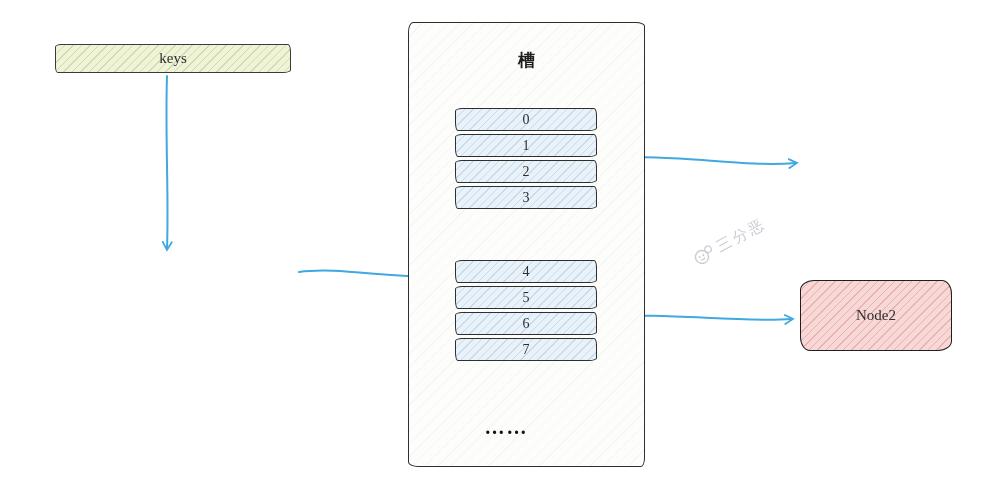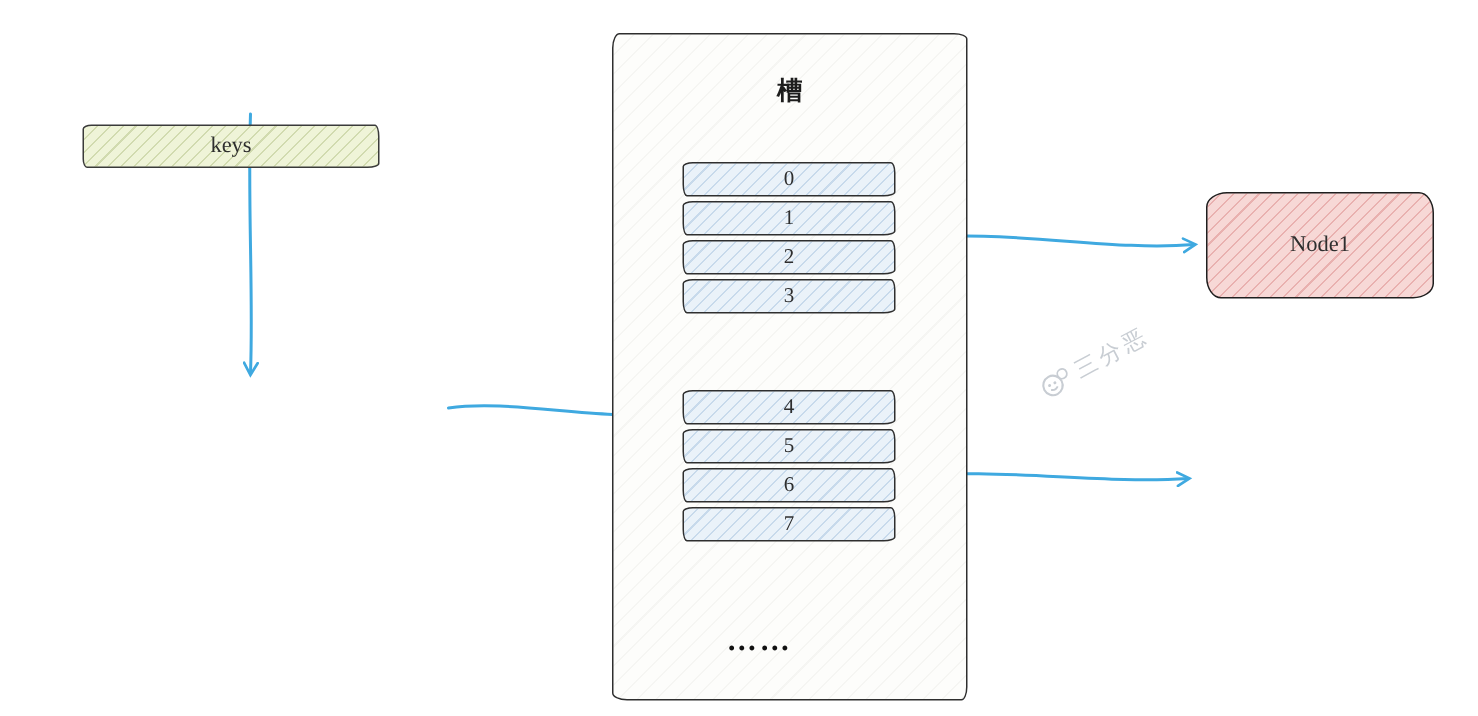--- a/index.html
+++ b/index.html
@@ -20,28 +20,27 @@
     left: 0; top: 0;
     width: 985px; height: 477px;
     z-index: 1;
     pointer-events: none;
   }
   .box { position: absolute; z-index: 2; }
 
   
   .keys-box {
     left: 55px; top: 44px;
-    width: 198px; height: 29px;
+    width: 236px; height: 29px;
     background-color: #eff4d8;
     background-image: repeating-linear-gradient(135deg, rgba(140,160,80,0.30) 0 1px, transparent 1px 6px);
     border: 1.5px solid #3a3a3a;
     border-radius: 6px 3px 8px 3px / 3px 8px 3px 6px;
     display: flex; align-items: center; justify-content: center;
     font-size: 15px;
-    margin-top: 39px;
   }
 
   
   .hash-box {
     left: 38px; top: 257px;
     width: 258px; height: 34px;
     background-color: #fdf1e2;
     background-image: repeating-linear-gradient(135deg, rgba(215,145,80,0.25) 0 1px, transparent 1px 7px);
     border: 1.7px dashed #3a3a3a;
     border-radius: 7px 4px 9px 4px / 4px 9px 4px 7px;
@@ -177,24 +176,24 @@
           <span>6</span>
         </div>
       <div class="slot-row">
           <span>7</span>
         </div>
     </div>
 
     <div class="ellipsis">……</div>
   </div>
 
-  <div class="box node-box node-1">
-    <span>Node1</span>
-  </div>
-
+
+  <div class="box node-box node-2">
+    <span>Node2</span>
+  </div>
 
   <div class="box watermark">
     <span>
       <svg width="22" height="18" viewBox="0 0 22 18">
         <circle cx="8" cy="9" r="6.5" fill="none" stroke="#c8cdd3" stroke-width="1.4"></circle>
         <circle cx="6" cy="8" r="1" fill="#c8cdd3"></circle>
         <circle cx="10" cy="8" r="1" fill="#c8cdd3"></circle>
         <path d="M5.5,11 Q8,13 10.5,11" fill="none" stroke="#c8cdd3" stroke-width="1.2"></path>
         <circle cx="17" cy="5" r="3.2" fill="none" stroke="#c8cdd3" stroke-width="1.2"></circle>
       </svg>

